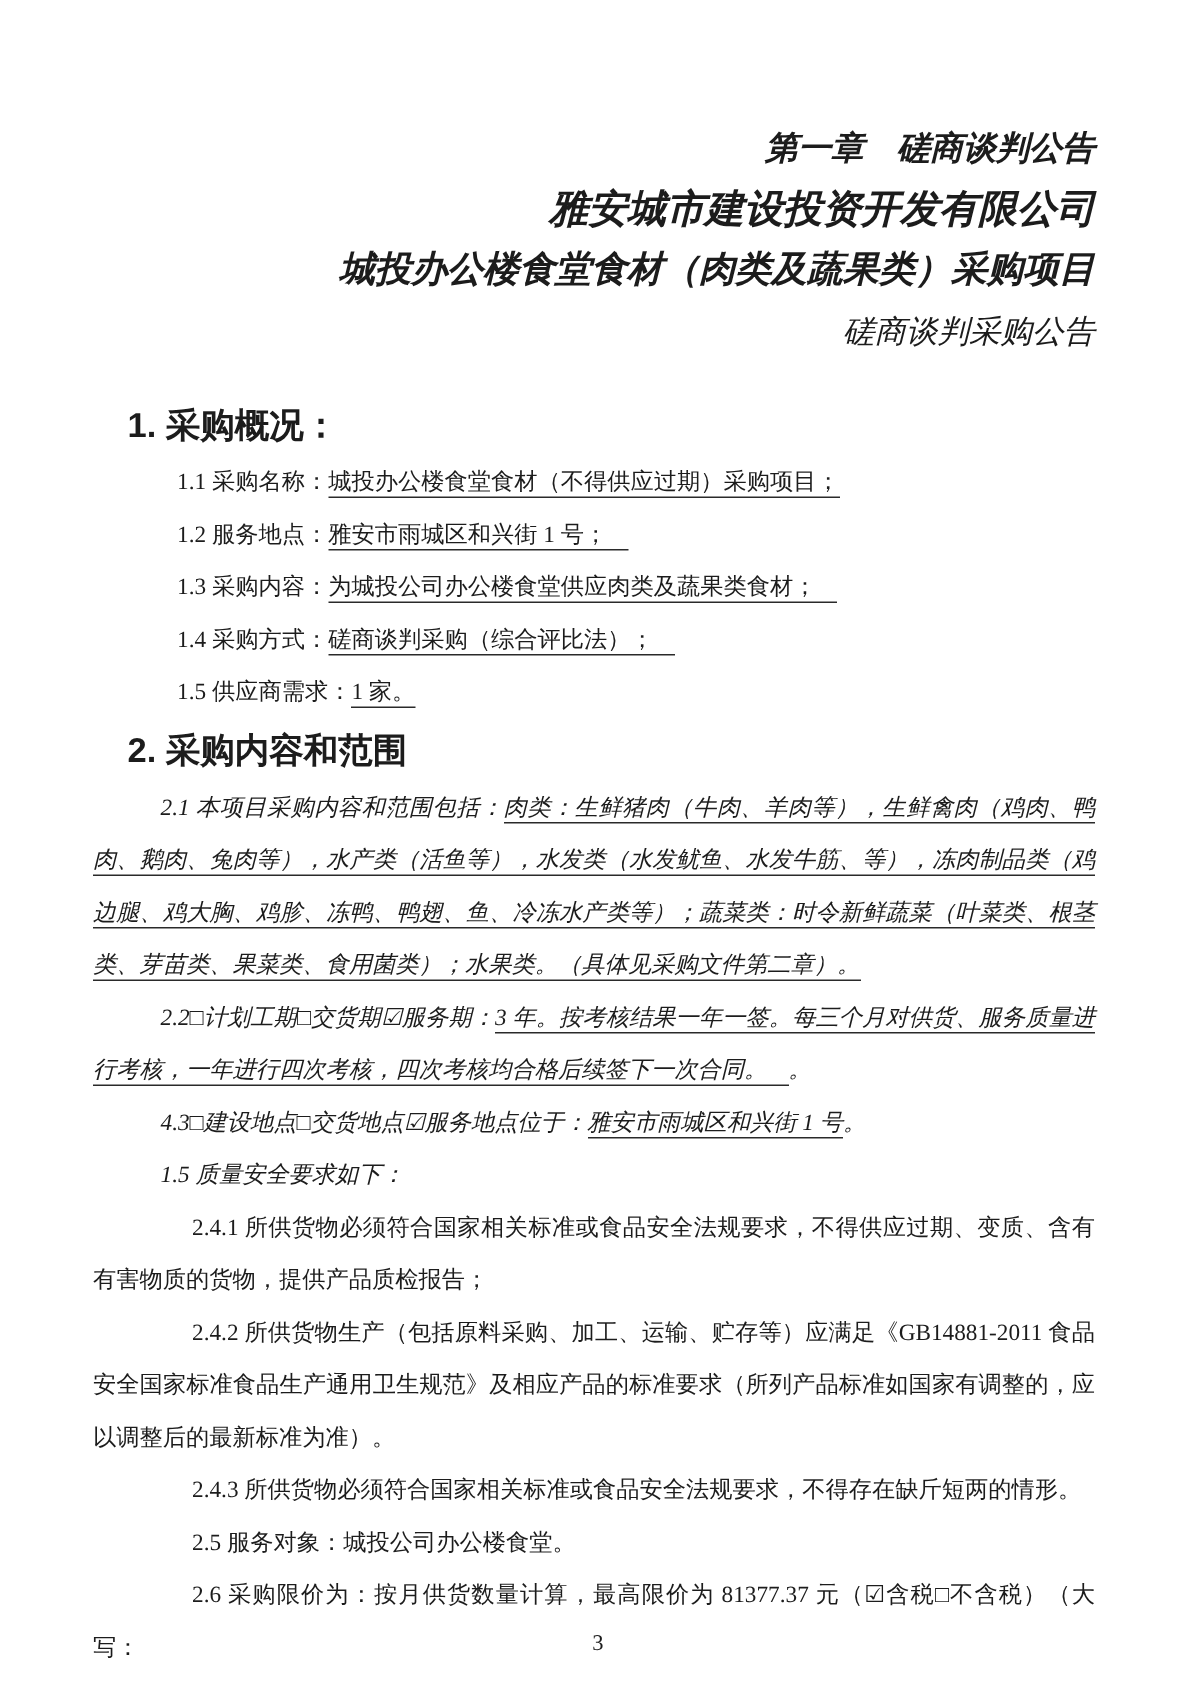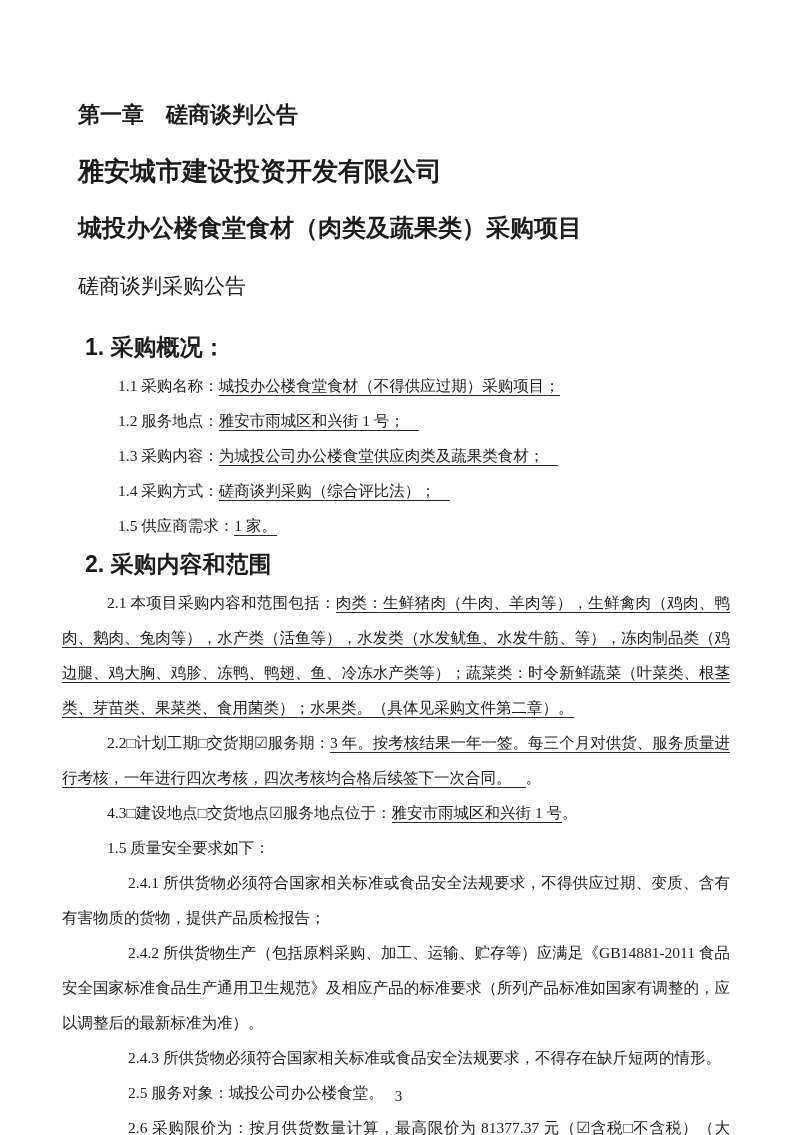--- a/index.html
+++ b/index.html
@@ -12,24 +12,25 @@
     font-family: "Liberation Serif", serif;
     overflow: hidden;
     box-sizing: border-box;
   }
   .content {
     box-sizing: border-box;
     padding: 78px 67px 0 62px;
   }
   
   .title-line {
-    text-align: left;
+    text-align: right;
     line-height: 41px;
-    margin: 16px;
+    margin: 0;
     white-space: nowrap;
+    font-style: italic;
   }
   .t-chapter {
     font-family: "Liberation Sans", sans-serif;
     font-weight: 700;
     font-size: 22px;
   }
   .t-company {
     font-family: "Liberation Serif", serif;
     font-weight: 700;
     font-size: 26px;
@@ -55,21 +56,21 @@
   .sec-heading.second { margin-top: 6px; }
   
   p.body {
     margin: 0;
     font-size: 15.5px;
     line-height: 35px;
     text-align: justify;
     text-justify: inter-character;
   }
   .indent-a { text-indent: 56px; }  
-  .indent-b { text-indent: 45px; }  
+  .indent-b { text-indent: 45px; font-style: italic; }  
   .indent-c { text-indent: 66px; }  
   .u {
     border-bottom: 1px solid #2a2a2a;
     padding-bottom: 1px;
   }
   .u-ext { padding-right: 14px; }
   
   .page-number {
     position: absolute;
     left: 0;

